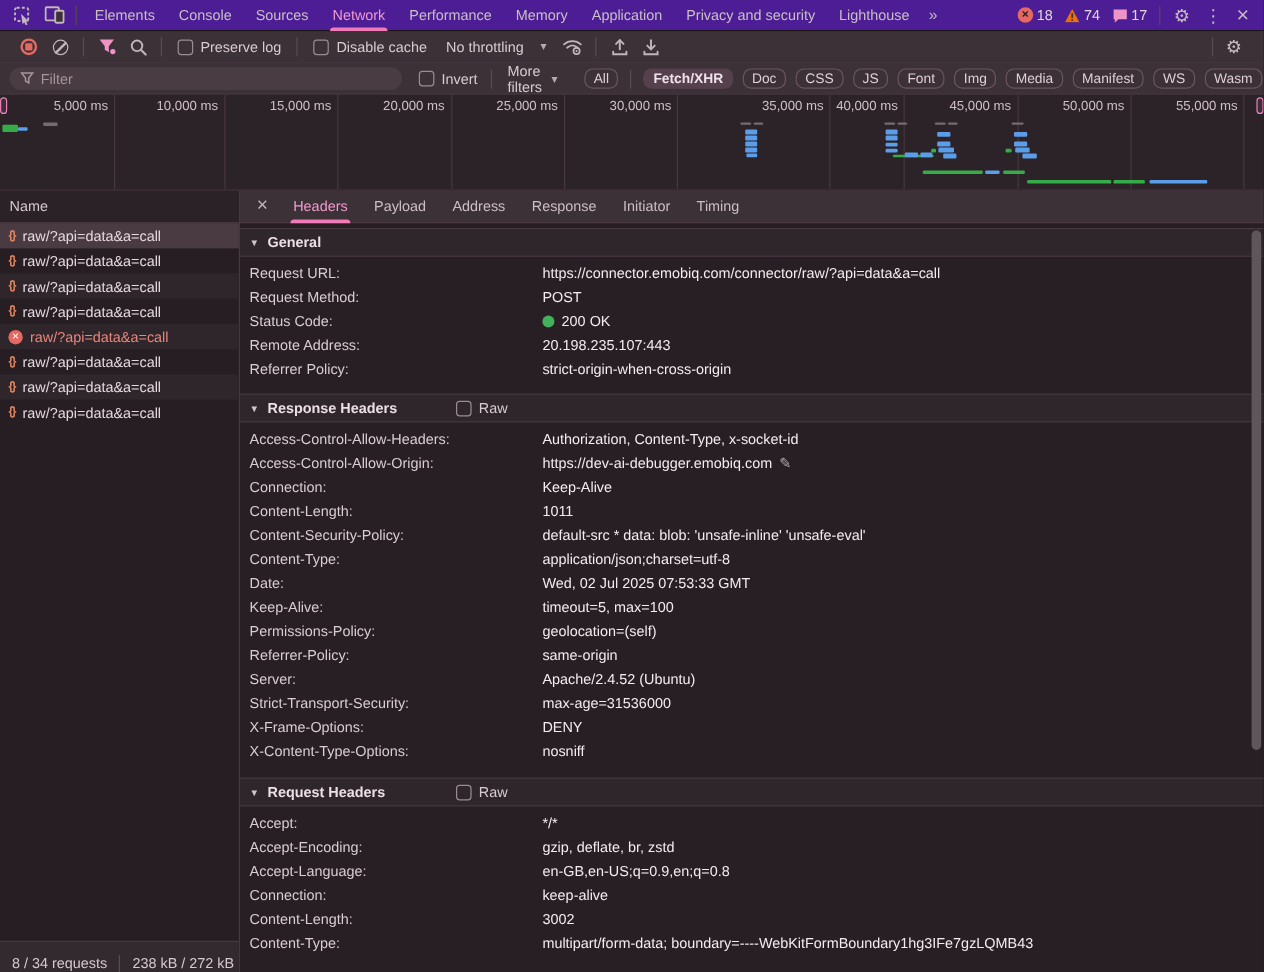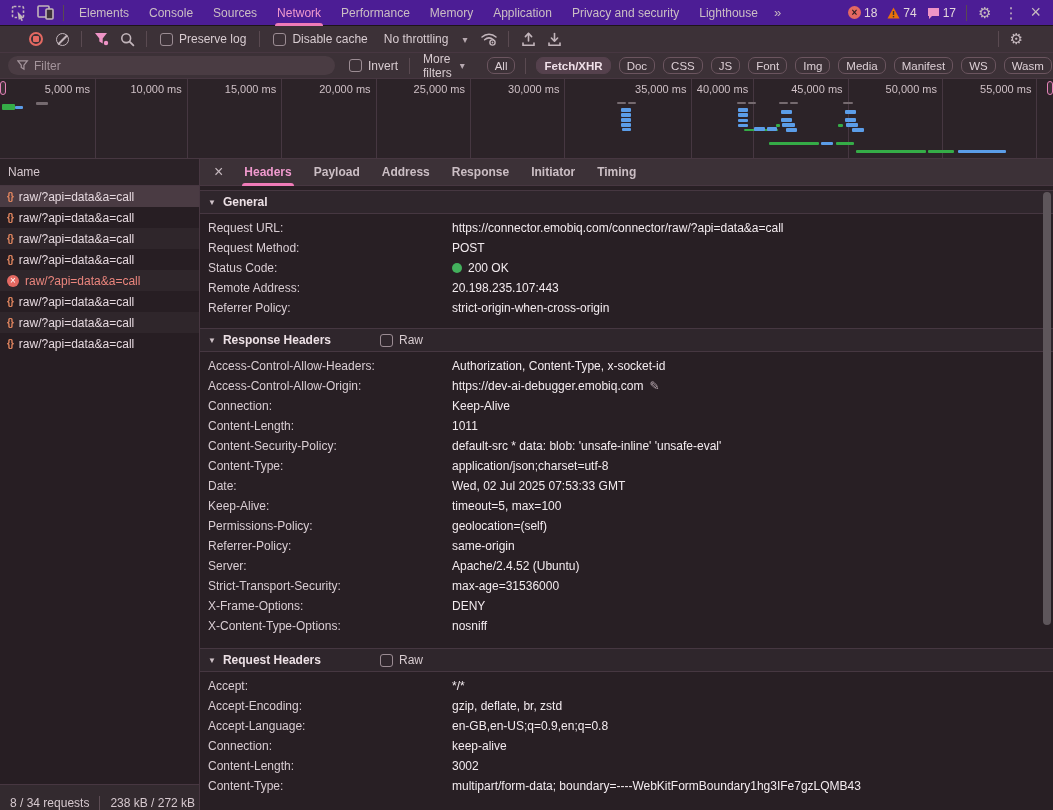--- a/index.html
+++ b/index.html
@@ -13,21 +13,21 @@
   .vdiv { width:1px; height:16px; background:#5a4a51; margin:0 5px; flex:0 0 auto; }
   .mtab { position:relative; height:26px; line-height:26px; padding:0 10px; color:#cbbec4; font-size:12px; white-space:nowrap; cursor:pointer; }
   .mtab.active { color:#f09ace; }
   .mtab.active .underline { position:absolute; left:8px; right:8px; bottom:0; height:3px; background:#f07bb8; border-radius:3px 3px 0 0; }
   .badge { display:flex; align-items:center; gap:3px; margin:0 5px; font-size:12px; color:#e3d7dc; cursor:pointer; }
   .errdot { width:13px; height:13px; border-radius:50%; background:#e46962; color:#2a1d22; font-size:10px; font-weight:bold; display:flex; align-items:center; justify-content:center; }
   .glyphbtn { font-size:15px; color:#c6b9bf; padding:0 6px; cursor:pointer; }
   .pushright { margin-left:auto; }
 
   
-  #net-toolbar { top:26px; height:27px; background:#3c3137; border-bottom:1px solid #473741; padding:0 24px; gap:2px; }
+  #net-toolbar { top:26px; height:27px; background:#3c3137; border-bottom:1px solid #473741; padding:0 12px; gap:2px; }
   .tool { display:flex; align-items:center; justify-content:center; width:24px; height:22px; cursor:pointer; flex:0 0 auto; }
   .rec-outer { width:14px; height:14px; border:2px solid #e46962; border-radius:50%; display:flex; align-items:center; justify-content:center; }
   .rec-inner { width:6px; height:6px; background:#e46962; border-radius:1px; }
   .clear-circ { width:13px; height:13px; border:1.5px solid #c2b5bb; border-radius:50%; position:relative; }
   .clear-circ::after { content:""; position:absolute; left:-1px; top:5px; width:13px; height:1.5px; background:#c2b5bb; transform:rotate(-45deg); }
   .cb { width:13px; height:13px; border:1.5px solid #9b8c93; border-radius:3px; margin-right:6px; flex:0 0 auto; cursor:pointer; }
   .cblabel { font-size:12px; color:#d8ccd1; white-space:nowrap; cursor:pointer; }
   .cbgroup { display:flex; align-items:center; padding:0 6px; }
   .throttle { display:flex; align-items:center; gap:14px; font-size:12px; color:#d8ccd1; padding:0 8px; cursor:pointer; }
   .caret { font-size:10px; color:#b7a9b0; }
@@ -63,21 +63,21 @@
   .braces { font-size:10px; font-weight:bold; color:#e0855f; letter-spacing:-1px; flex:0 0 auto; }
   .err-ic { width:12px; height:12px; border-radius:50%; background:#e46962; color:#fff; font-size:10px; line-height:12px; text-align:center; flex:0 0 auto; }
   #status-bar { position:absolute; bottom:0; left:0; width:199px; height:26px; background:#332a2f; border-top:1px solid #473741;
     display:flex; align-items:flex-end; padding-left:10px; font-size:12px; color:#d6c9cf; white-space:nowrap; overflow:hidden; }
   .sdiv { width:1px; height:14px; background:#5c4c54; margin:0 10px; flex:0 0 auto; }
 
   
   #detail-panel { position:absolute; top:159px; left:200px; width:853px; height:651px; background:#281f24; }
   #detail-tabbar { height:27px; background:#3c3137; border-bottom:1px solid #473741; display:flex; align-items:center; padding:0 4px; }
   .close-x { font-size:16px; color:#c6b9bf; padding:0 10px; cursor:pointer; }
-  .dtab { position:relative; height:27px; line-height:27px; padding:0 11px; font-size:12px; color:#cbbec4; cursor:pointer;font-weight:bold; }
+  .dtab { position:relative; height:27px; line-height:27px; padding:0 11px; font-size:12px; color:#cbbec4; cursor:pointer; }
   .dtab.active { color:#f09ace; }
   .dtab.active .underline { position:absolute; left:9px; right:9px; bottom:0; height:3px; background:#f07bb8; border-radius:3px 3px 0 0; }
   #detail-content { position:relative; height:624px; overflow:hidden; }
   .spacer4 { height:4px; } .spacer10 { height:10px; } .spacer12 { height:12px; }
   .sec-header { height:24px; background:#2f262c; border-top:1px solid #463741; border-bottom:1px solid #463741;
     display:flex; align-items:center; padding-left:8px; gap:7px; }
   .sec-arrow { font-size:8px; color:#cfc2c8; cursor:pointer; }
   .sec-title { font-size:12px; color:#ece0e5; font-weight:bold; }
   .rawgroup { display:flex; align-items:center; position:absolute; left:180px; }
   .secwrap { position:relative; }

